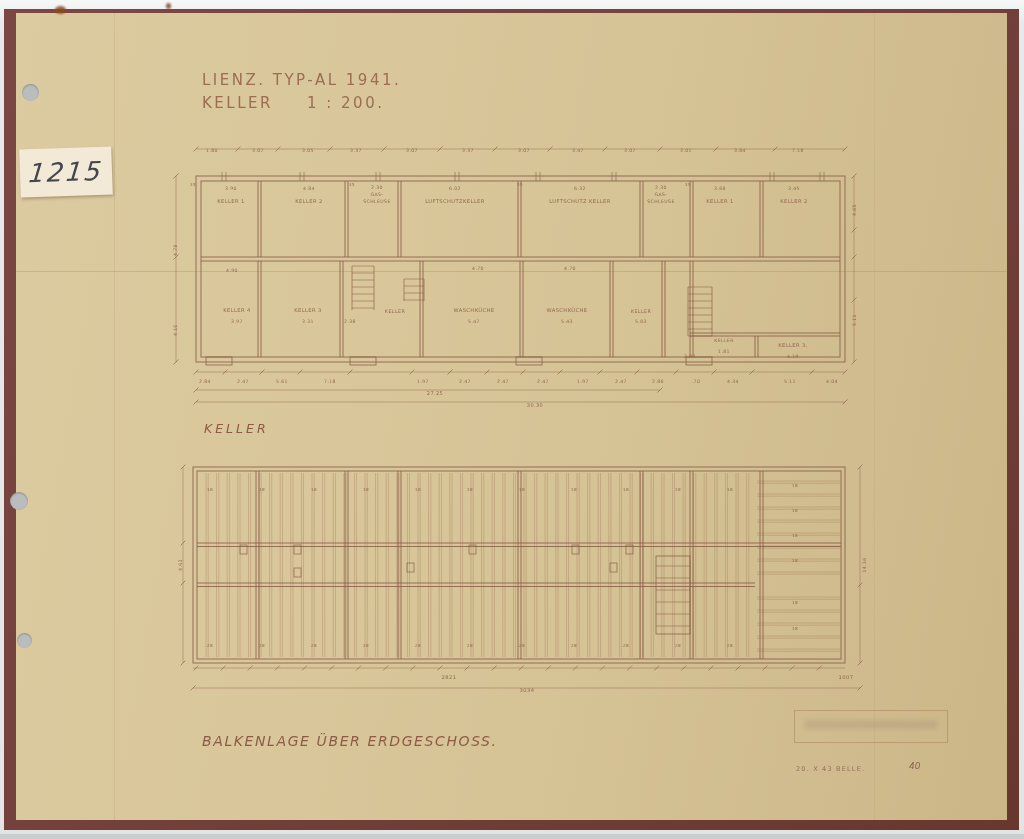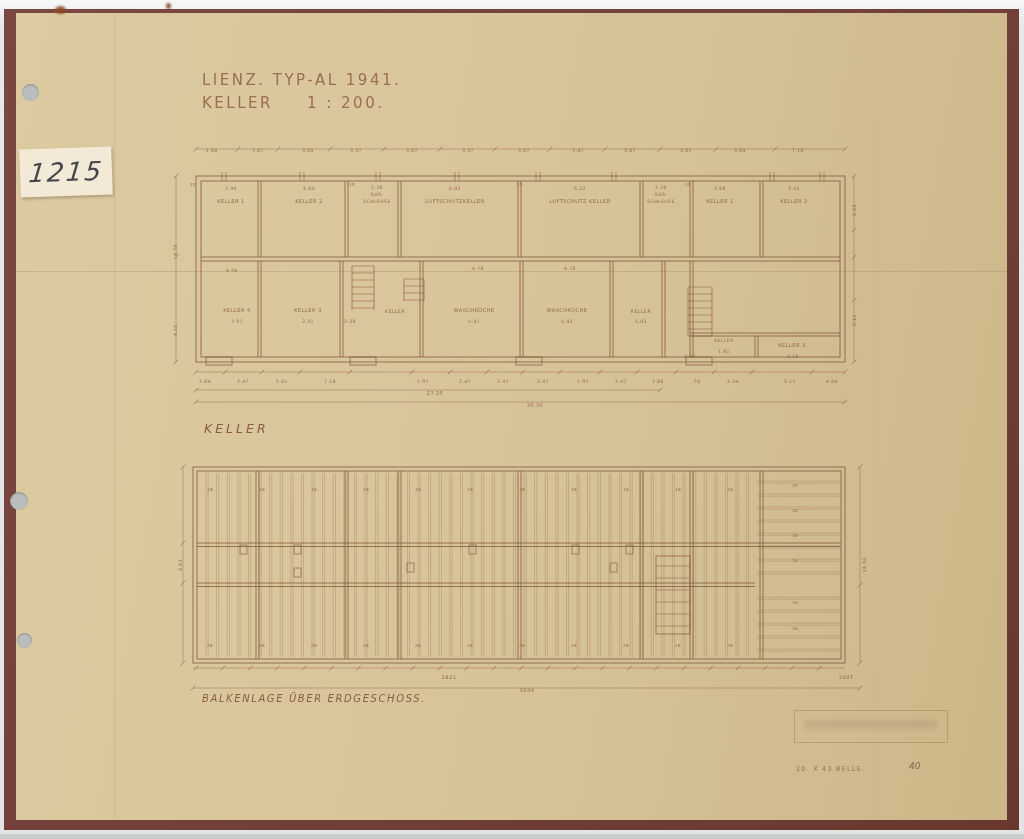--- a/index.html
+++ b/index.html
@@ -22,21 +22,21 @@
   .hole-3{left:17px;top:633px;width:15px;height:15px;}
   .sticker{position:absolute;left:20px;top:148px;width:92px;height:48px;background:#f2ead6;
            box-shadow:1px 2px 3px rgba(90,70,40,.35);transform:rotate(-2deg);
            display:flex;align-items:center;justify-content:center;}
   .sticker span{font-size:26px;color:#44464e;font-style:italic;transform:skewX(-8deg);letter-spacing:2px;}
   .titleblock{position:absolute;left:186px;top:56px;color:#9c6d52;font-size:15px;
               letter-spacing:2.5px;line-height:1.55;}
   .titleblock .row2{display:flex;gap:34px;}
   .caption1{position:absolute;left:188px;top:408px;color:#8d5b45;font-size:12.5px;
             letter-spacing:3px;font-style:italic;}
-  .caption2{position:absolute;left:186px;top:680px;color:#8d5b45;font-size:10px;
+  .caption2{position:absolute;left:186px;top:720px;color:#8d5b45;font-size:14px;
             letter-spacing:1.6px;font-style:italic;}
   .stampbox{position:absolute;left:778px;top:697px;width:152px;height:31px;
             border:1px solid rgba(146,110,70,.38);}
   .stampbox .ghost{margin:9px 10px 0 10px;height:9px;background:rgba(118,88,92,.14);filter:blur(2px);}
   .footnote{position:absolute;left:780px;top:752px;color:#96705a;font-size:6.5px;
             letter-spacing:1.2px;}
   .footnum{position:absolute;left:893px;top:748px;color:#8d6350;font-size:9px;font-style:italic;}
   .bottomstrip{position:absolute;left:390px;top:834px;width:625px;height:5px;background:#241d1e;opacity:.9;}
   #drawing{position:absolute;left:0;top:0;width:1024px;height:839px;}
   #drawing text{fill:var(--ink,#8a5f49);font-family:"DejaVu Sans",sans-serif;opacity:.92;letter-spacing:.4px;}

